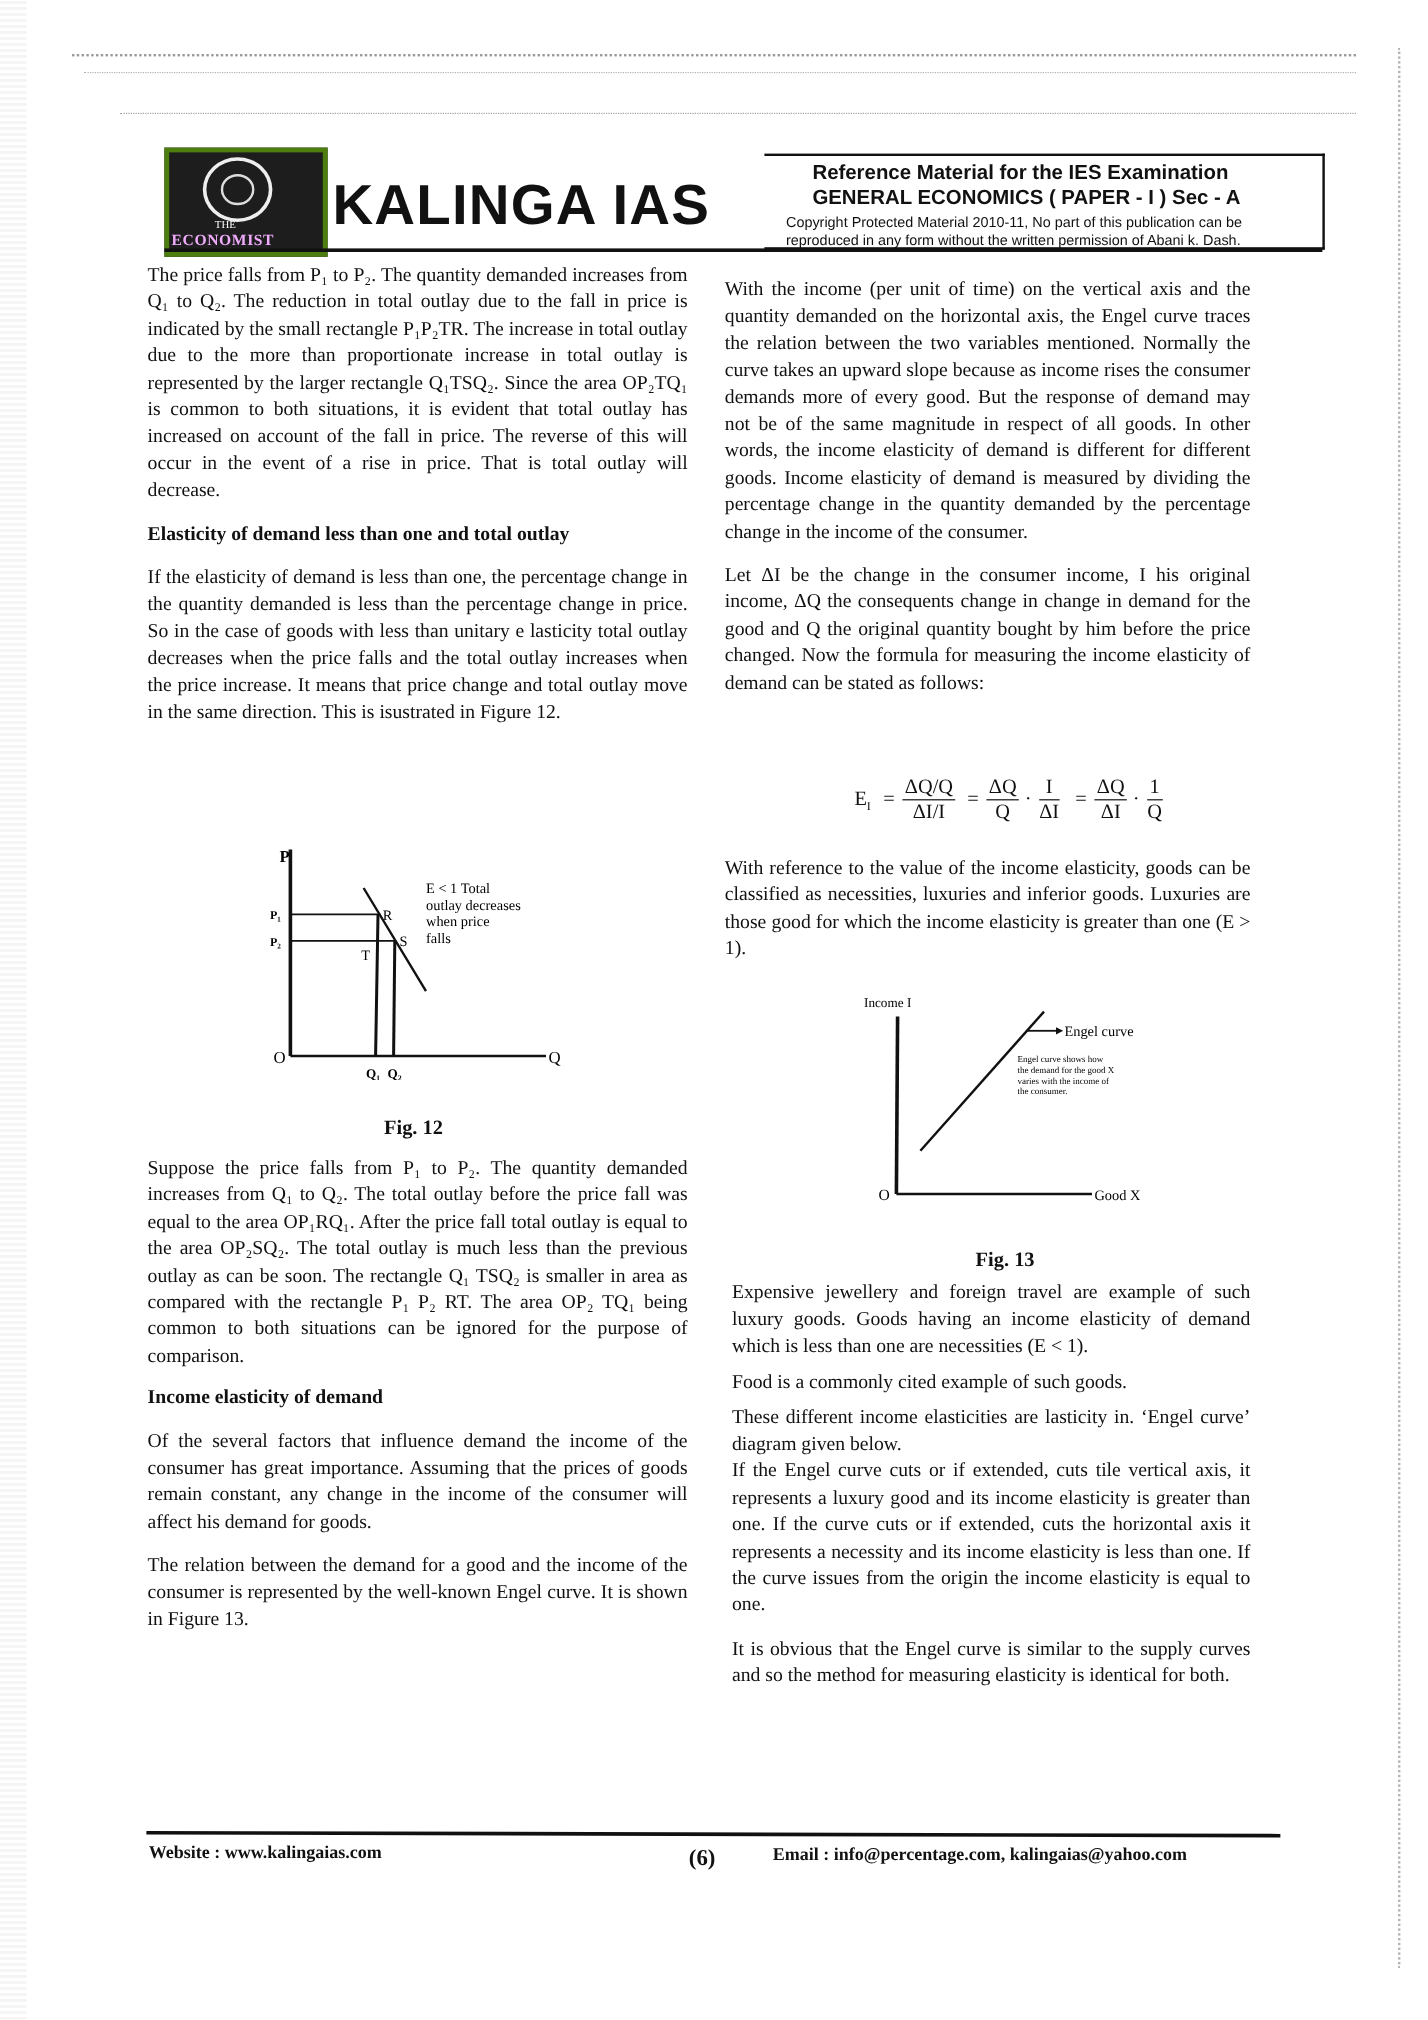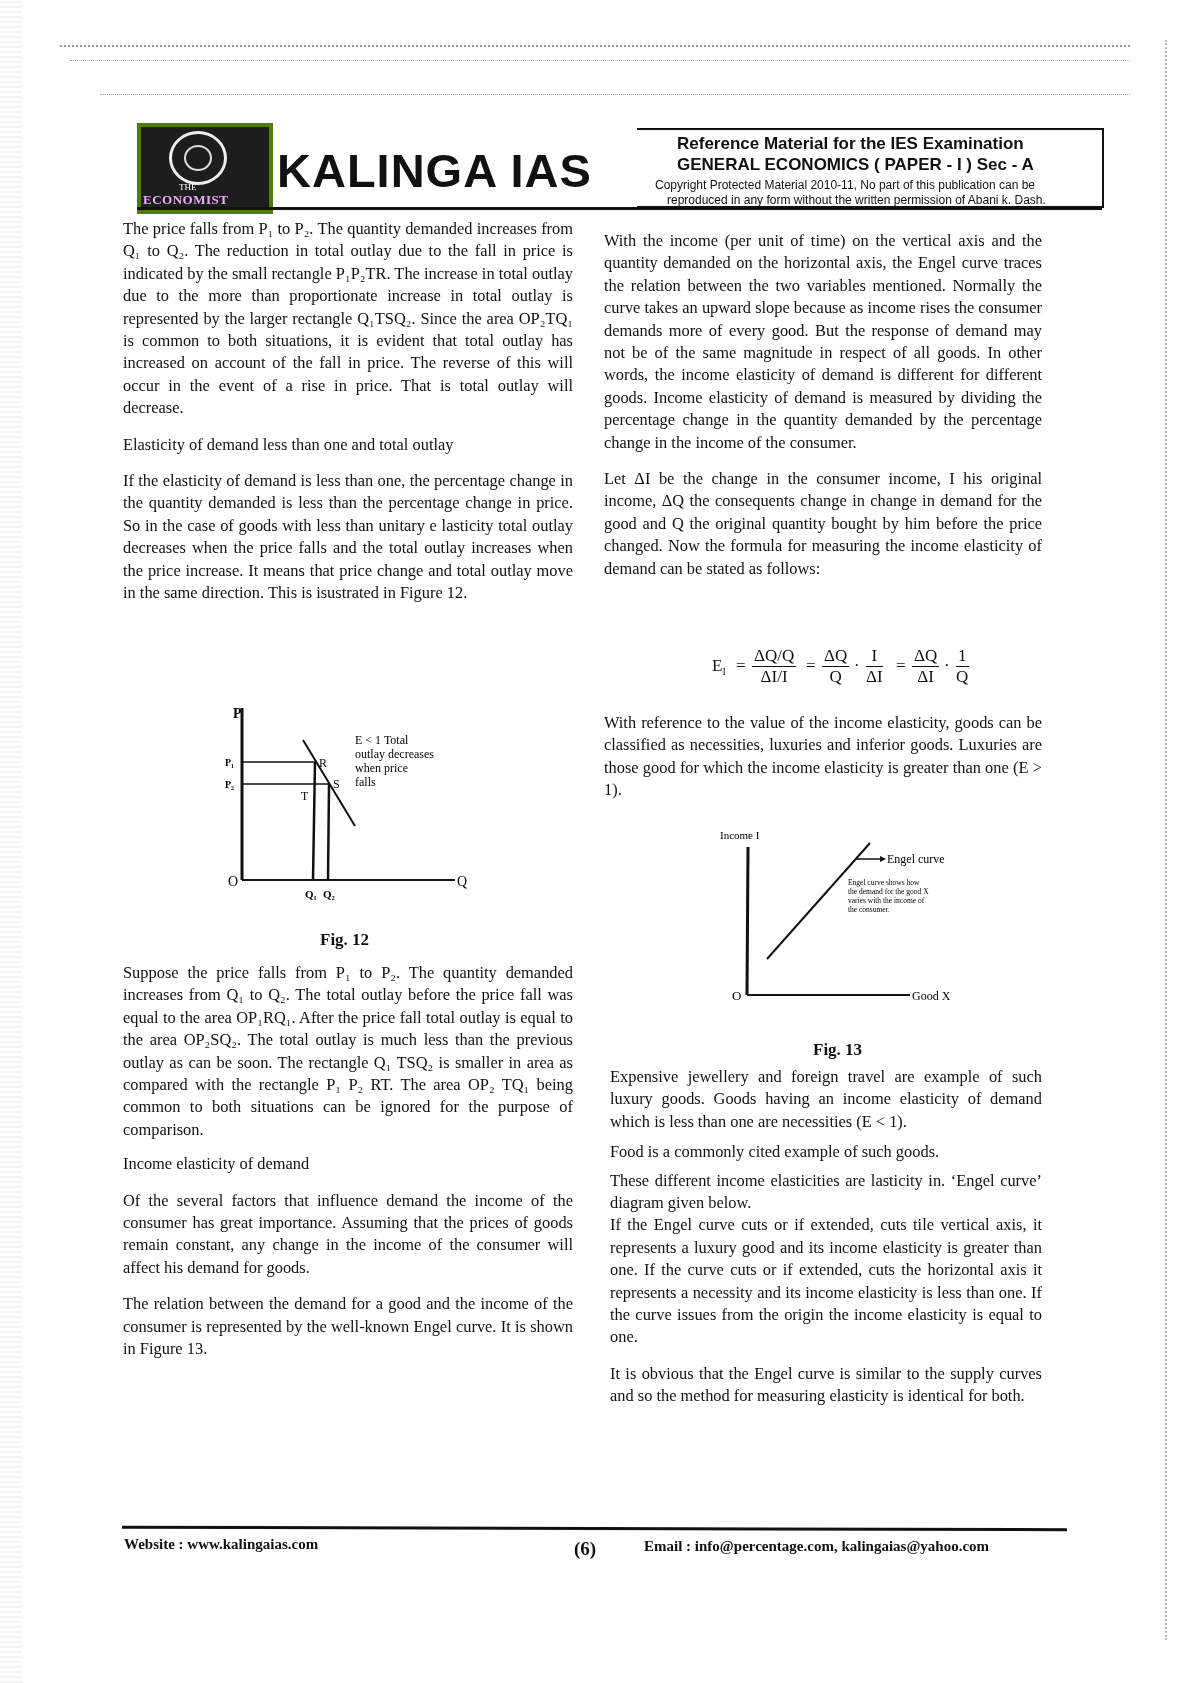--- a/index.html
+++ b/index.html
@@ -31,29 +31,29 @@
     font-family: "Liberation Serif", serif; font-weight: bold; }
   .logo .the { position: absolute; left: 38px; bottom: 18px; font-size: 9px; color: #fff; font-family: "Liberation Serif", serif; }
   .brand { position: absolute; left: 140px; top: 22px; font-family: "Liberation Sans", sans-serif;
     font-weight: bold; font-size: 47px; letter-spacing: 1px; color: #111; }
   .ref-box { position: absolute; left: 470px; top: 7px; width: 495px; height: 80px; }
   .ref-box .frame { position: absolute; left: 30px; top: 0; width: 465px; height: 76px; border-top: 2px solid #111;
     border-right: 2px solid #111; border-bottom: 2px solid #111; }
   .ref-line1 { position: absolute; left: 70px; top: 6px; font-family: "Liberation Sans", sans-serif; font-size: 17px; font-weight: bold; }
   .ref-line2 { position: absolute; left: 70px; top: 27px; font-family: "Liberation Sans", sans-serif; font-size: 17px; font-weight: bold; }
   .ref-line3 { position: absolute; left: 48px; top: 50px; font-family: "Liberation Sans", sans-serif; font-size: 12px; }
-  .ref-line4 { position: absolute; left: 60px; top: 65px; font-family: "Liberation Sans", sans-serif; font-size: 12px; }
+  .ref-line4 { position: absolute; left: 48px; top: 65px; font-family: "Liberation Sans", sans-serif; font-size: 12px; }
   .header-rule { position: absolute; left: 137px; top: 207px; width: 965px; height: 3px; background: #111; }
 
   
   .col { position: absolute; font-size: 16.4px; line-height: 22.4px; text-align: justify; }
   .col-left { left: 123px; width: 450px; }
   .col-right { left: 604px; width: 438px; }
   .col p { margin: 0; }
-  .col h3 { margin: 0; font-size: 16.4px; font-weight: normal; }
+  .col h3 { margin: 0; font-size: 16.4px; font-weight: bold; }
   sub { font-size: 10px; }
 
   .fig-caption { position: absolute; font-weight: bold; font-size: 17px; }
 
   .formula { position: absolute; left: 680px; top: 646px; width: 320px; height: 46px; font-size: 17px; }
   .formula .f { position: absolute; text-align: center; }
   .formula .frac-top { display: block; border-bottom: 1.5px solid #111; padding: 0 2px; line-height: 20px; }
   .formula .frac-bot { display: block; line-height: 20px; }
 
   

